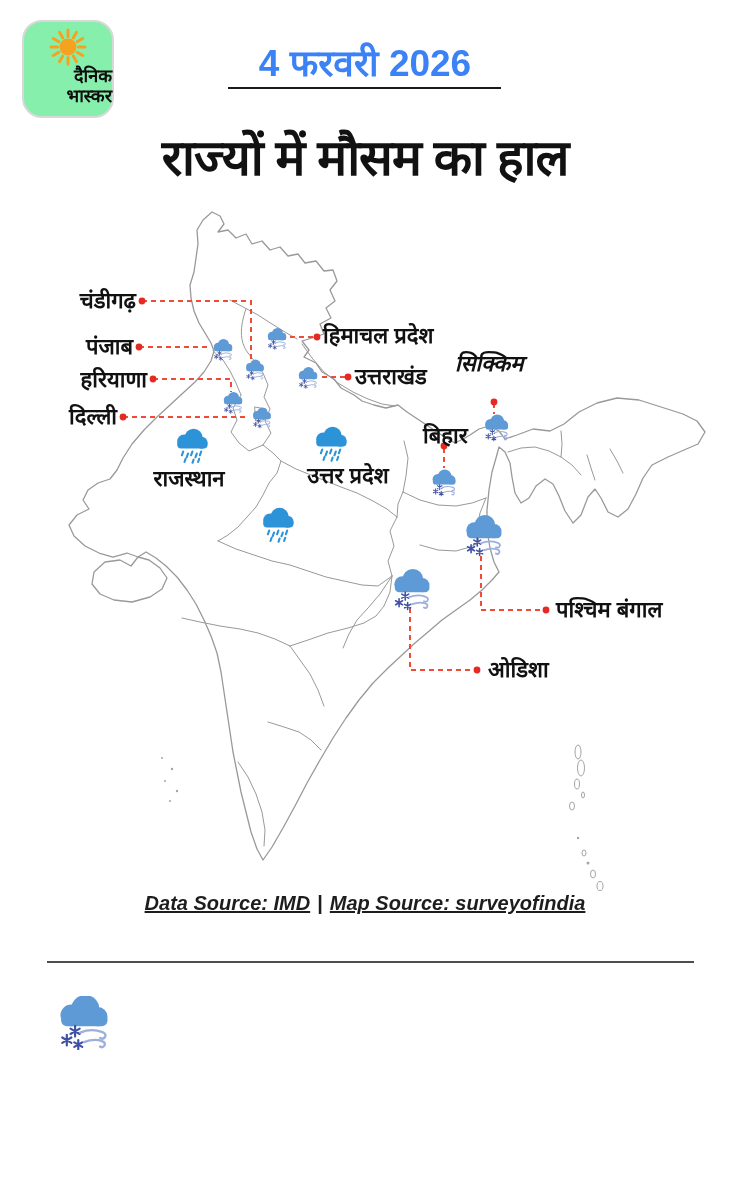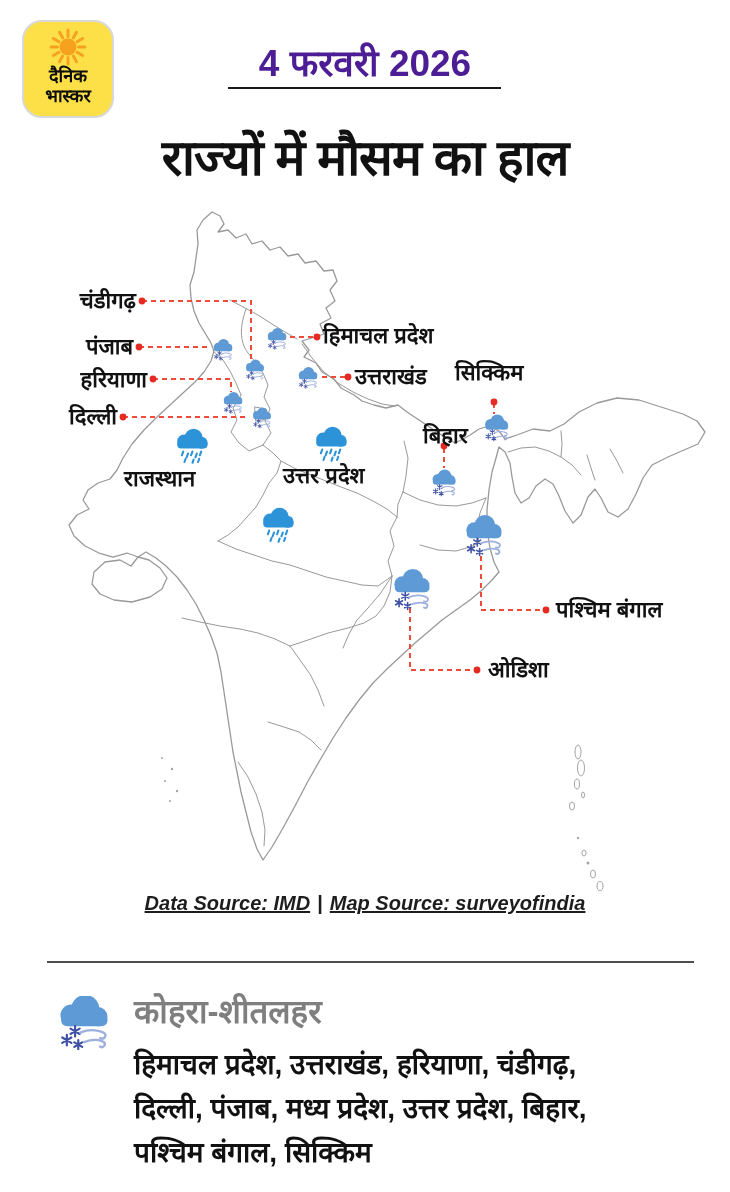--- a/index.html
+++ b/index.html
@@ -5,44 +5,44 @@
   html,body{margin:0;padding:0;}
   body{
     width:730px;height:1192px;background:#ffffff;position:relative;overflow:hidden;
     font-family:"Liberation Sans", sans-serif;
     --accent-red:#ef4b38;--dot-red:#e42a22;--fog-blue:#5e9ad6;--rain-blue:#2d93d8;
     --snow-indigo:#3f51a5;--wind-blue:#9dafdc;--map-outline:#999999;--legend-gray:#7f7f7f;--ink:#111111;
   }
   .page{position:absolute;inset:0;}
   
   .logo{position:absolute;left:22px;top:20px;width:92px;height:98px;border:2px solid #d8d8d8;
-        border-radius:20px;box-sizing:border-box;text-align:center;background:#fde047;}
+        border-radius:20px;box-sizing:border-box;text-align:right;background:#86efac;}
   .logo svg{display:block;margin:6px auto 0 auto;}
   .logo-text{font-weight:900;font-size:18px;line-height:1.12;color:#0d0d0d;margin-top:-2px;}
   
-  .date{position:absolute;left:0;right:0;top:36px;text-align:center;font-size:37px;font-weight:800;color:#4c1d95;}
+  .date{position:absolute;left:0;right:0;top:36px;text-align:center;font-size:37px;font-weight:800;color:#3b82f6;}
   .date-underline{position:absolute;left:228px;top:87px;width:273px;height:2px;background:#1a1a1a;}
   .title{position:absolute;left:0;right:0;top:106px;margin:16px;text-align:center;font-size:50px;
          font-weight:800;color:#111;letter-spacing:-1px;}
   
   .map{position:absolute;left:0;top:0;width:730px;height:1192px;}
   .outline{fill:none;stroke:var(--map-outline);stroke-width:1.3;stroke-linejoin:round;stroke-linecap:round;}
   .border{fill:none;stroke:var(--map-outline);stroke-width:1;stroke-linejoin:round;stroke-linecap:round;}
   .isl{fill:none;stroke:#a5a5a5;stroke-width:1;}
   .idot{fill:#a5a5a5;}
   .leader{fill:none;stroke:var(--accent-red);stroke-width:2;stroke-dasharray:5 4;}
   .dot{fill:var(--dot-red);}
   .cloud-fog{fill:var(--fog-blue);}
   .cloud-rain{fill:var(--rain-blue);}
   .sf{fill:none;stroke:var(--snow-indigo);stroke-width:1.7;stroke-linecap:round;}
   .wind{fill:none;stroke:var(--wind-blue);stroke-width:1.9;stroke-linecap:round;}
   .drop{fill:none;stroke:var(--rain-blue);stroke-width:2.6;stroke-linecap:round;}
   
   .map-label{position:absolute;font-weight:700;font-size:22px;color:var(--ink);line-height:1.25;white-space:nowrap;}
-  .center{}
+  .center{text-align:center;}
   
   .source{position:absolute;left:0;right:0;top:892px;text-align:center;font-style:italic;
           font-size:20px;font-weight:600;color:#1d1d1d;text-decoration:underline;}
   .source .sep{font-style:normal;font-weight:800;padding:0 7px;}
   .divider{position:absolute;left:47px;top:961px;width:647px;height:2px;background:#4d4d4d;}
   
   .legend{position:absolute;left:56px;top:988px;width:630px;}
   .legend-icon{position:absolute;left:0;top:8px;}
   .legend-body{margin-left:78px;}
   .legend-title{font-size:33px;font-weight:800;color:var(--legend-gray);}
@@ -212,40 +212,32 @@
     <use href="#rain-icon" transform="translate(313.4,428) scale(0.8)"></use>
     <use href="#rain-icon" transform="translate(260.4,509) scale(0.8)"></use>
   </svg>
 
   <div class="map-label" style="right:594px;top:287px;margin-left:16px;">चंडीगढ़</div>
   <div class="map-label" style="right:597px;top:333px;">पंजाब</div>
   <div class="map-label" style="right:583px;top:366px;">हरियाणा</div>
   <div class="map-label" style="right:613px;top:403px;">दिल्ली</div>
   <div class="map-label" style="left:323px;top:322px;">हिमाचल प्रदेश</div>
   <div class="map-label" style="left:355px;top:363px;">उत्तराखंड</div>
-  <div class="map-label" style="left:455px;top:359px;">सिक्किम</div>
+  <div class="map-label" style="left:455px;top:350px;font-style:italic;">सिक्किम</div>
   <div class="map-label" style="left:423px;top:410px;margin-top:12px;">बिहार</div>
   <div class="map-label center" style="left:124px;top:465px;width:130px;">राजस्थान</div>
   <div class="map-label center" style="left:283px;top:462px;width:130px;">उत्तर प्रदेश</div>
   <div class="map-label" style="left:556px;top:596px;">पश्चिम बंगाल</div>
   <div class="map-label" style="left:488px;top:656px;">ओडिशा</div>
 
   <div class="source">
     <span>Data Source: IMD</span><span class="sep">|</span><span>Map Source: surveyofindia</span>
   </div>
 
   <div class="divider"></div>
 
   <div class="legend">
     <svg class="legend-icon" width="56" height="54" viewBox="0 0 44 42">
       <use href="#fog-icon"></use>
     </svg>
-    <div class="legend-body">
-      <div class="legend-title">कोहरा-शीतलहर</div>
-      <div class="legend-states">
-        <div>हिमाचल प्रदेश, उत्तराखंड, हरियाणा, चंडीगढ़,</div>
-        <div>दिल्ली, पंजाब, मध्य प्रदेश, उत्तर प्रदेश, बिहार,</div>
-        <div>पश्चिम बंगाल, सिक्किम</div>
-      </div>
-    </div>
   </div>
 
 </div>
 
 </body></html>

